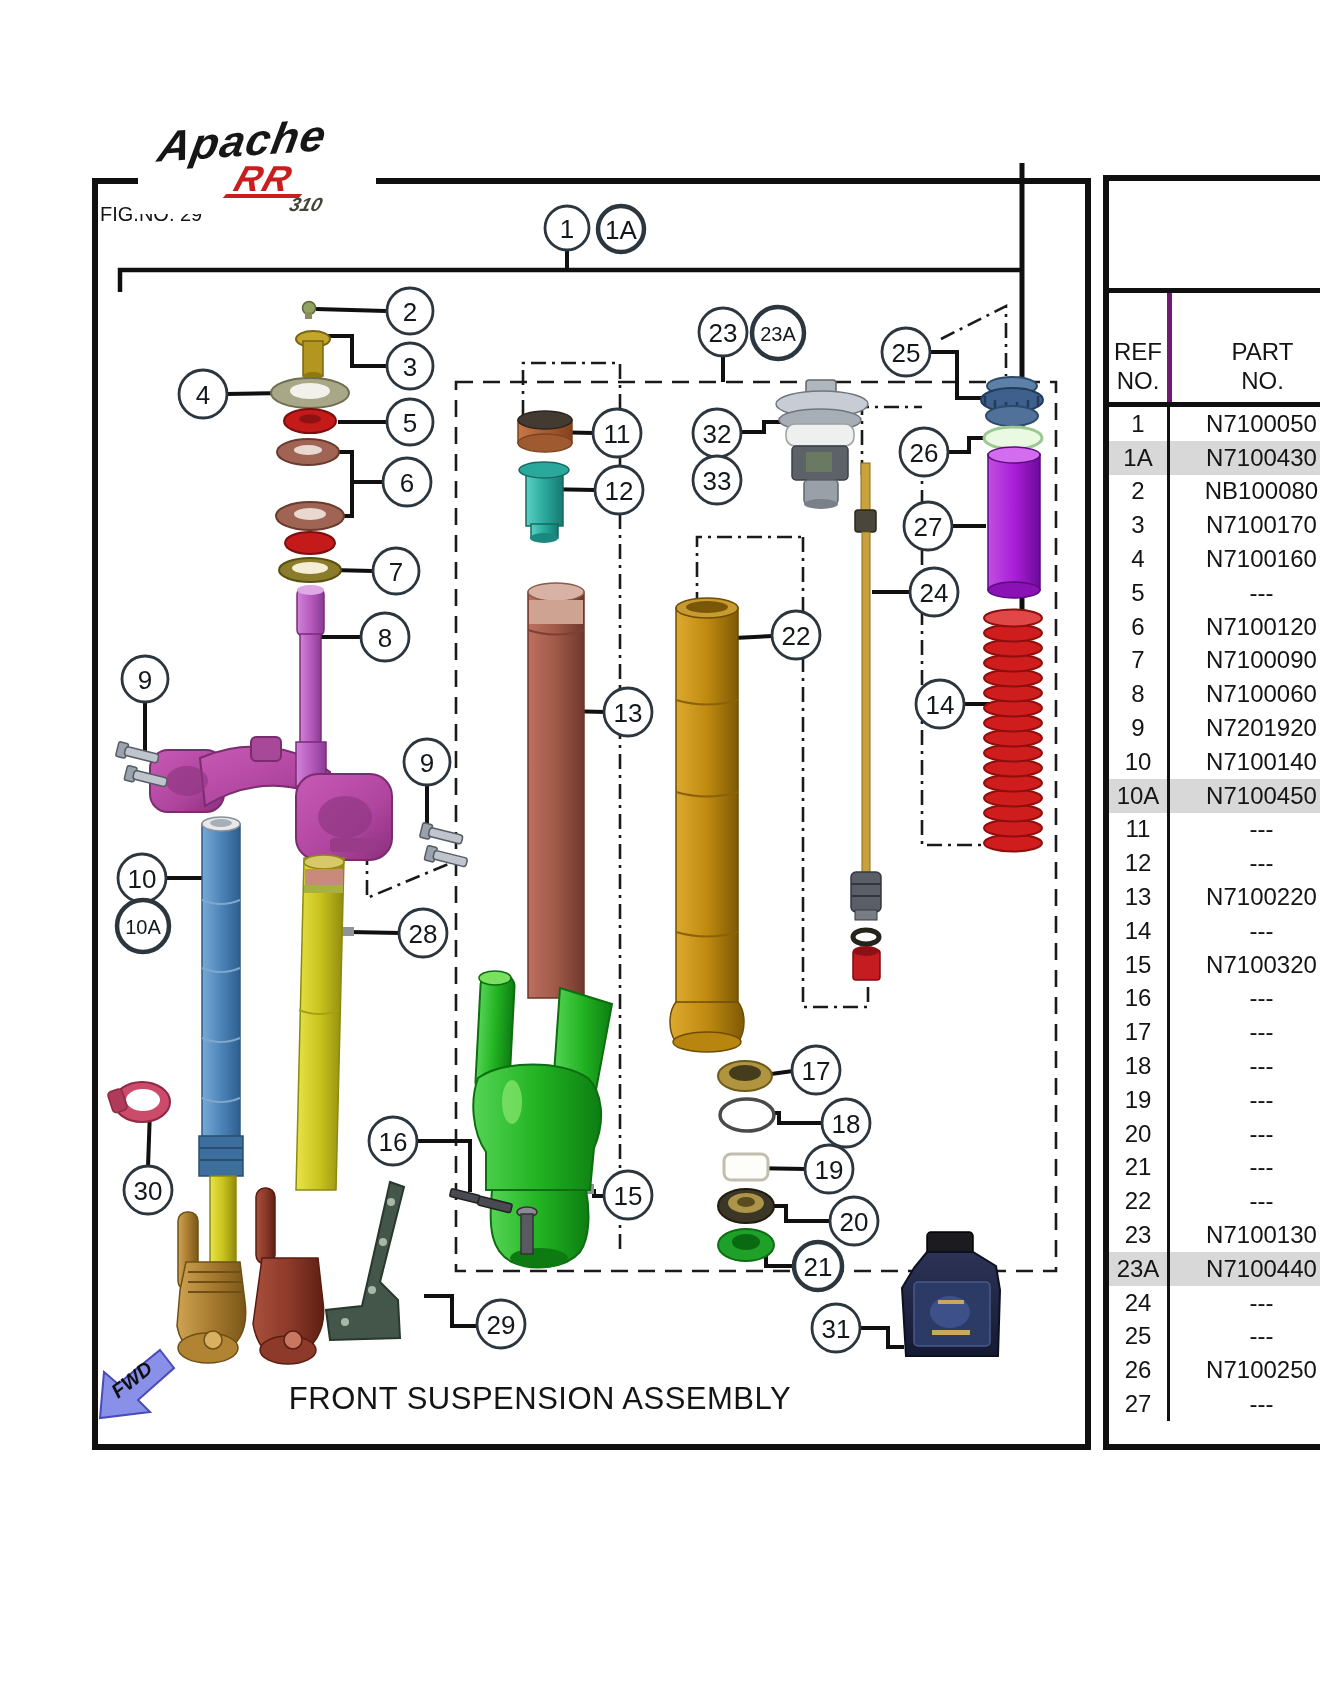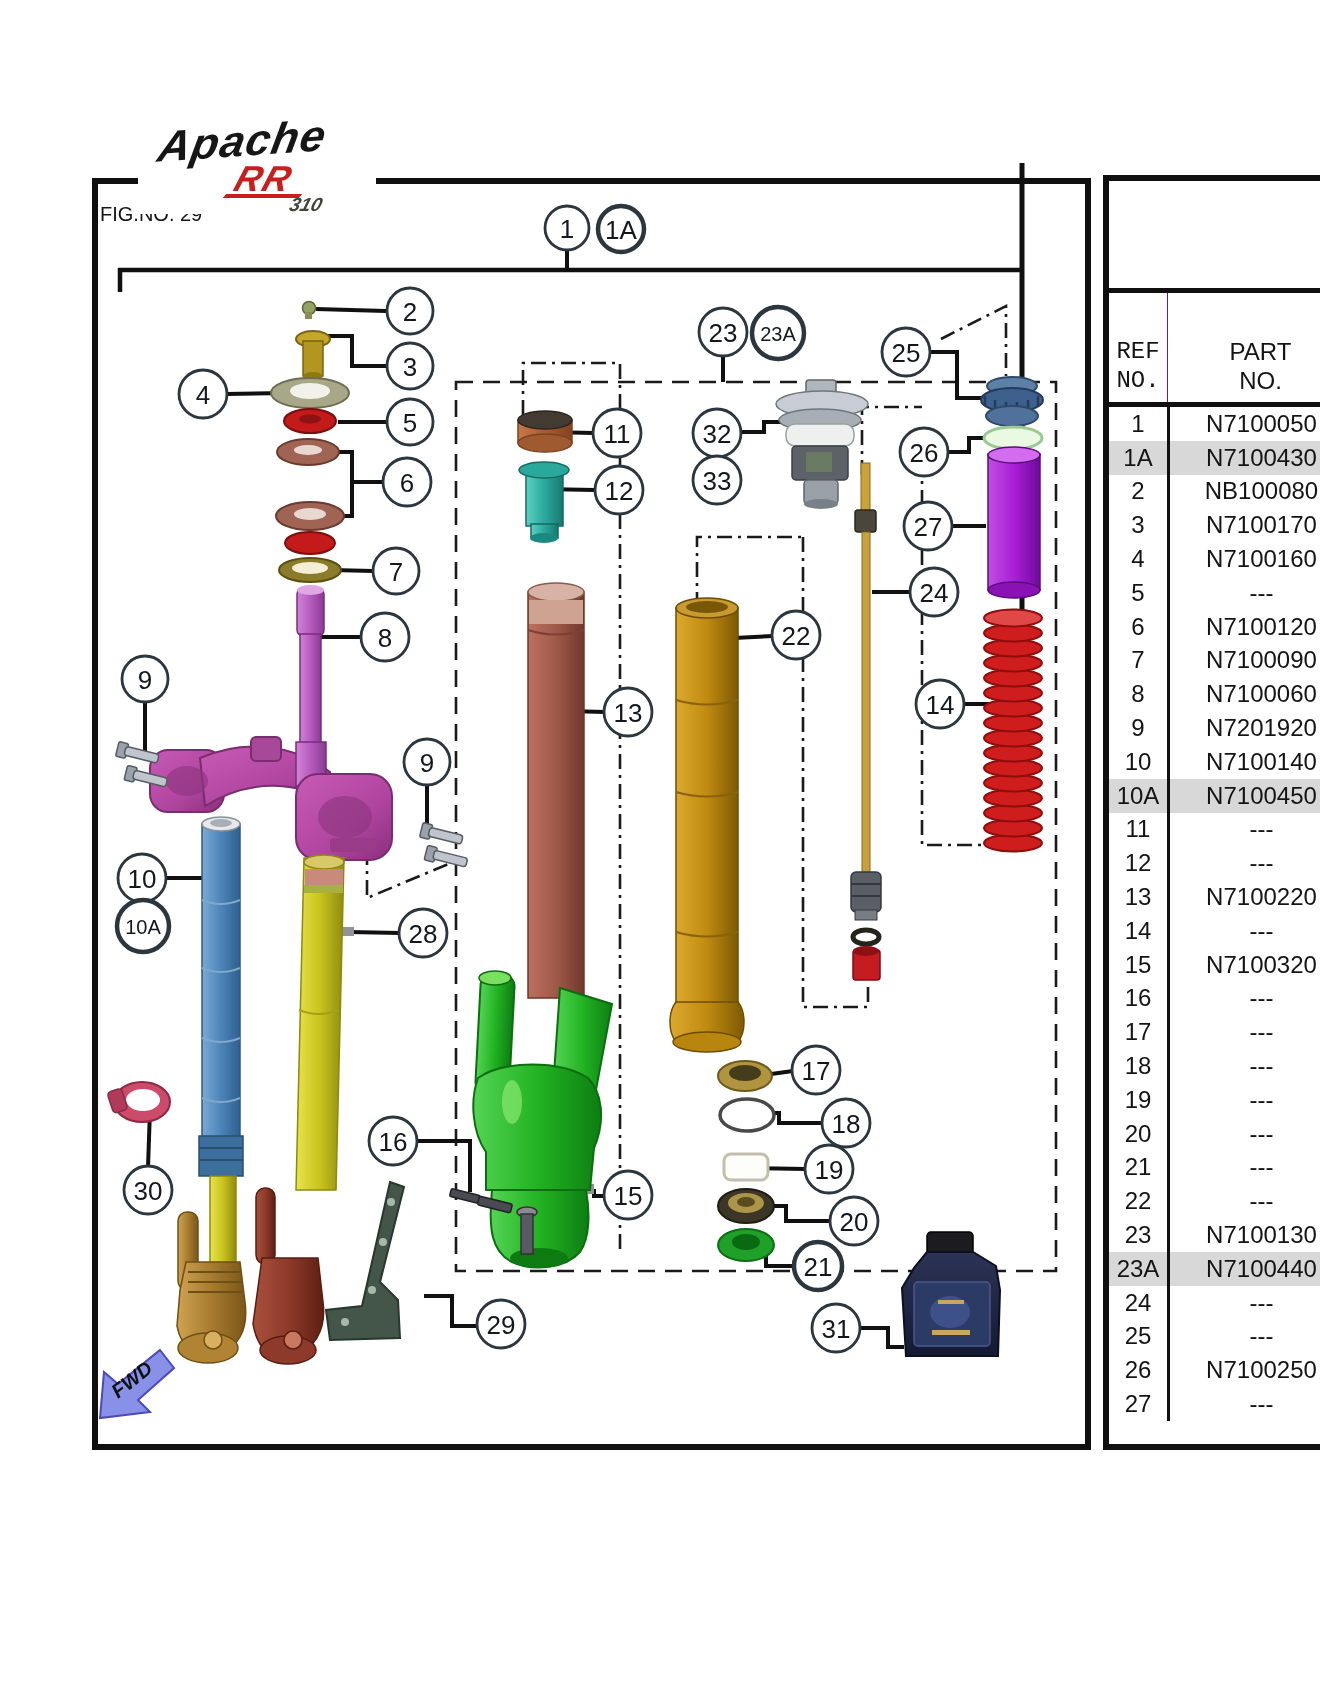--- a/index.html
+++ b/index.html
@@ -24,21 +24,21 @@
             color:#44443a;transform:skewX(-16deg);}
   
   svg.art{position:absolute;left:0;top:0;z-index:3;}
   
   .parts-table{position:absolute;left:1103px;top:175px;width:250px;height:1275px;
                border:6px solid #101010;border-right:none;box-sizing:border-box;z-index:2;background:#fff;}
   .t-title{height:107px;border-bottom:5px solid #101010;}
   .t-head{height:109px;border-bottom:5px solid #101010;display:flex;}
   .t-head .hc{display:flex;flex-direction:column;justify-content:flex-end;align-items:center;
               padding-bottom:7px;font-size:24px;line-height:29px;}
-  .hc.ref{width:58px;border-right:1px solid #701a75;font-family:Liberation Mono, monospace;}
+  .hc.ref{width:58px;border-right:5px solid #701a75;}
   .hc.part{flex:1;}
   .t-rows{position:relative;}
   .t-row{display:flex;height:33.8px;font-size:24px;}
   .t-row .c1{width:58px;border-right:3px solid #101010;display:flex;align-items:center;justify-content:center;}
   .t-row .c2{flex:1;display:flex;align-items:center;justify-content:center;}
   .t-row.hl{background:#d8d8d8;}
 </style>
 </head>
 <body>
 
@@ -46,20 +46,21 @@
 
   <div class="fig-frame"></div>
 
   <div class="logo">
     <span class="logo-apache">Apache</span>
     <span class="logo-rr">RR</span>
     <span class="logo-310">310</span>
   </div>
 
   <div class="fig-label">FIG.NO. 29</div>
+  <div class="assembly-title">FRONT SUSPENSION ASSEMBLY</div>
 
   <svg class="art" width="1320" height="1700" viewBox="0 0 1320 1700">
     <defs>
       <linearGradient id="gBlue" x1="0" y1="0" x2="1" y2="0">
         <stop offset="0" stop-color="#79aad6"></stop>
           <stop offset=".5" stop-color="#4d84b8"></stop>
           <stop offset="1" stop-color="#2e5f90"></stop>
       </linearGradient>
       <linearGradient id="gYellow" x1="0" y1="0" x2="1" y2="0">
         <stop offset="0" stop-color="#e8e44a"></stop>

